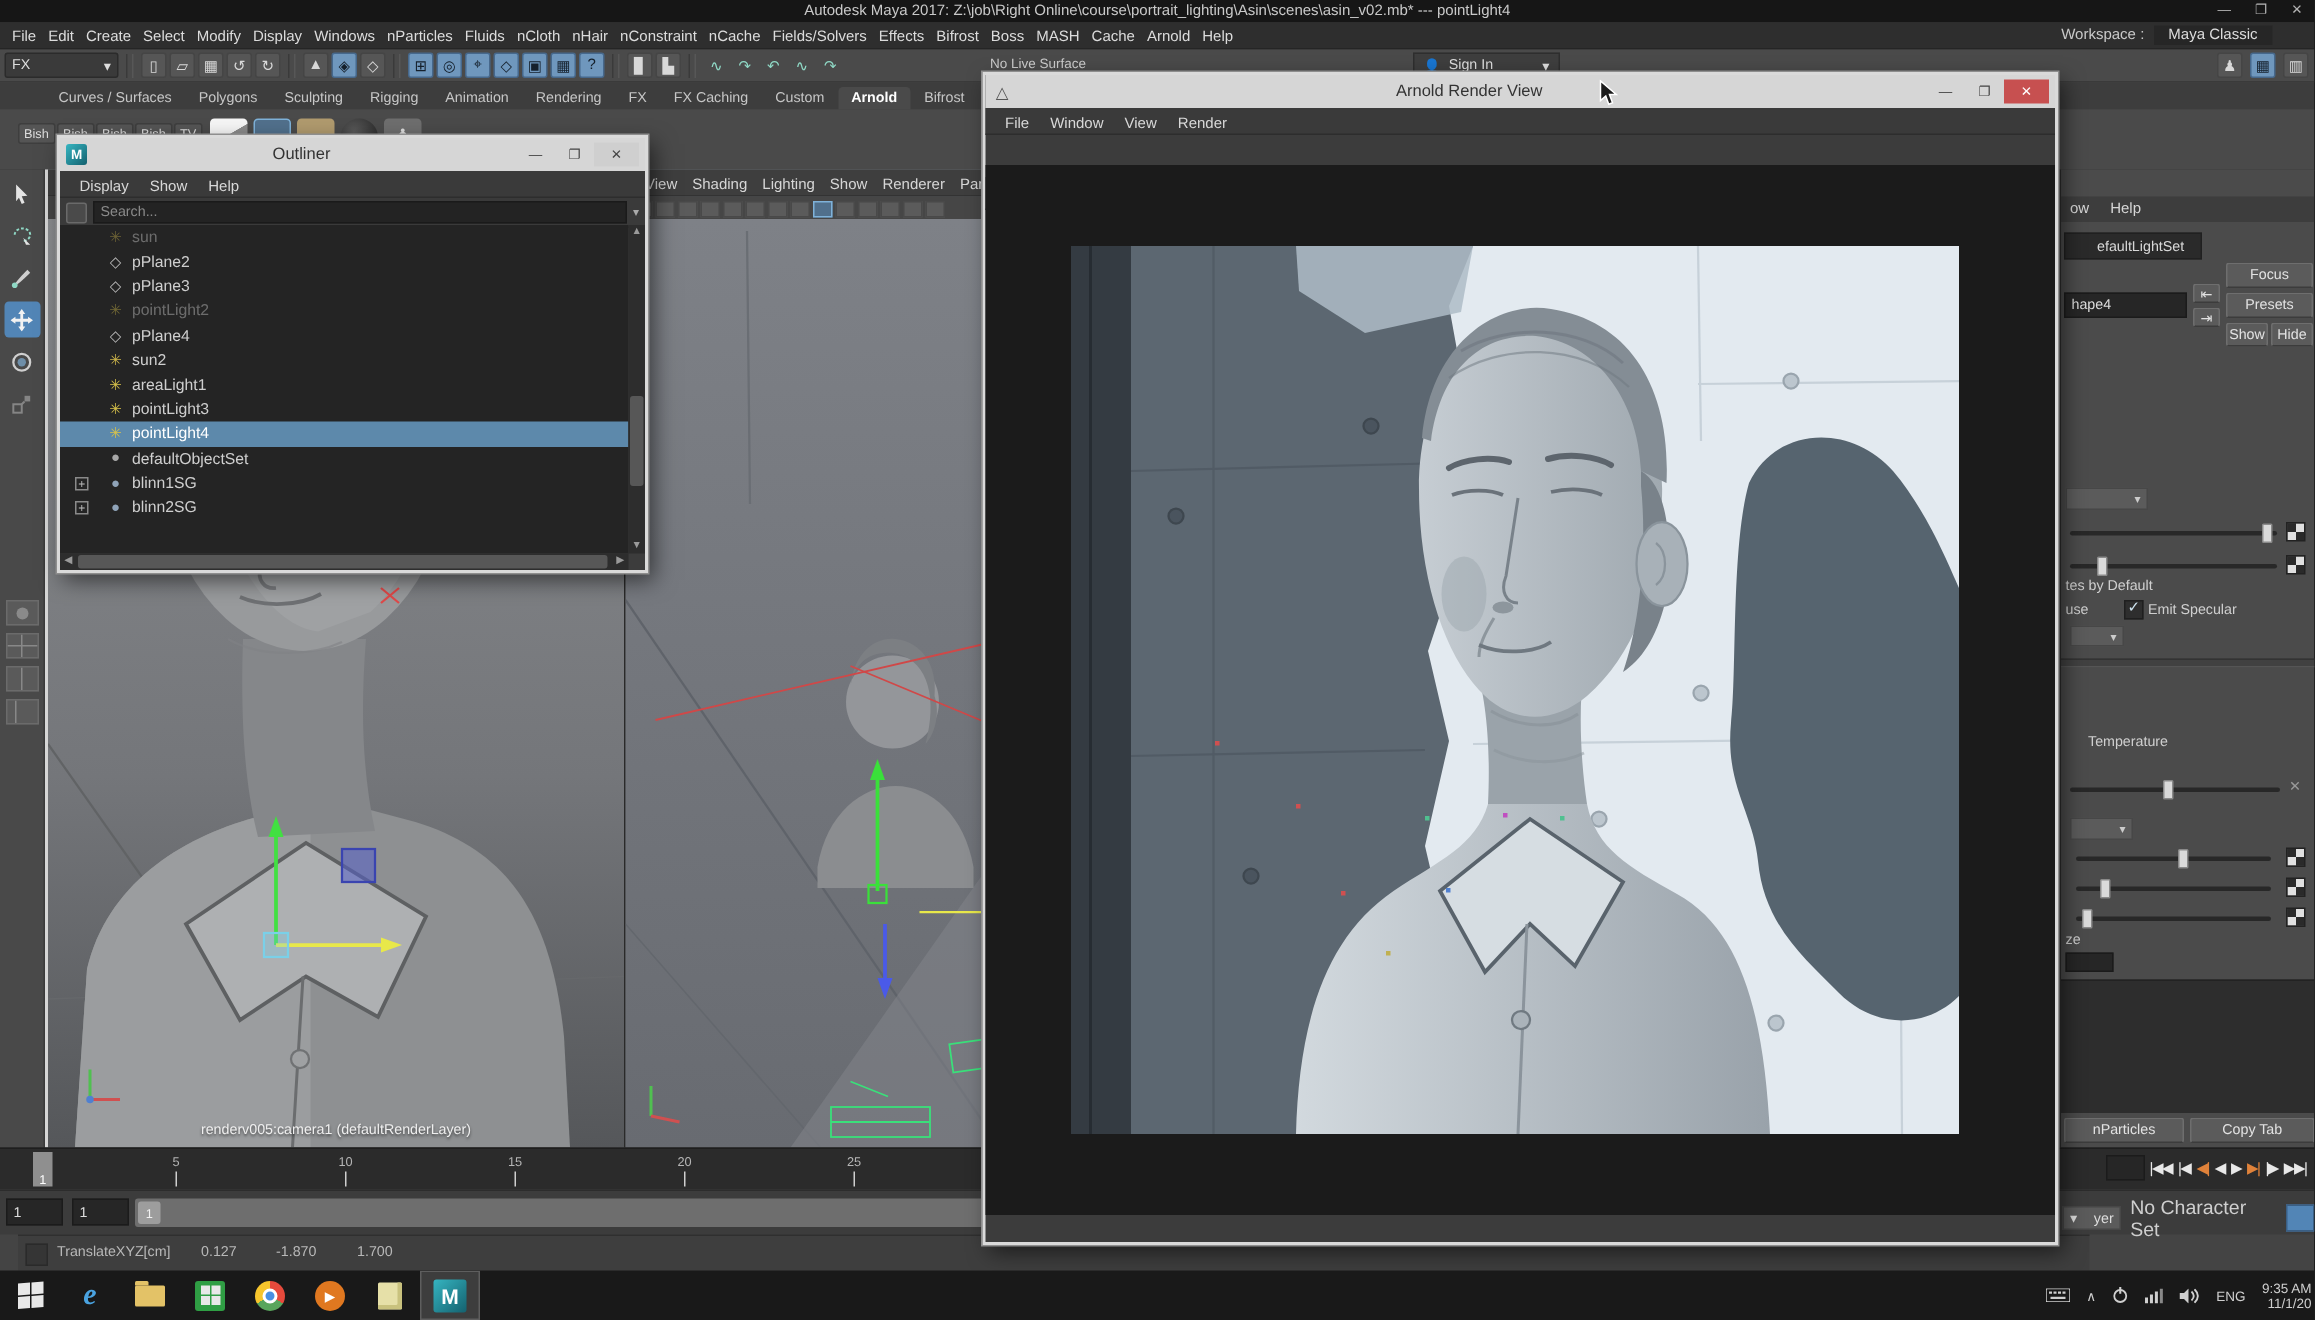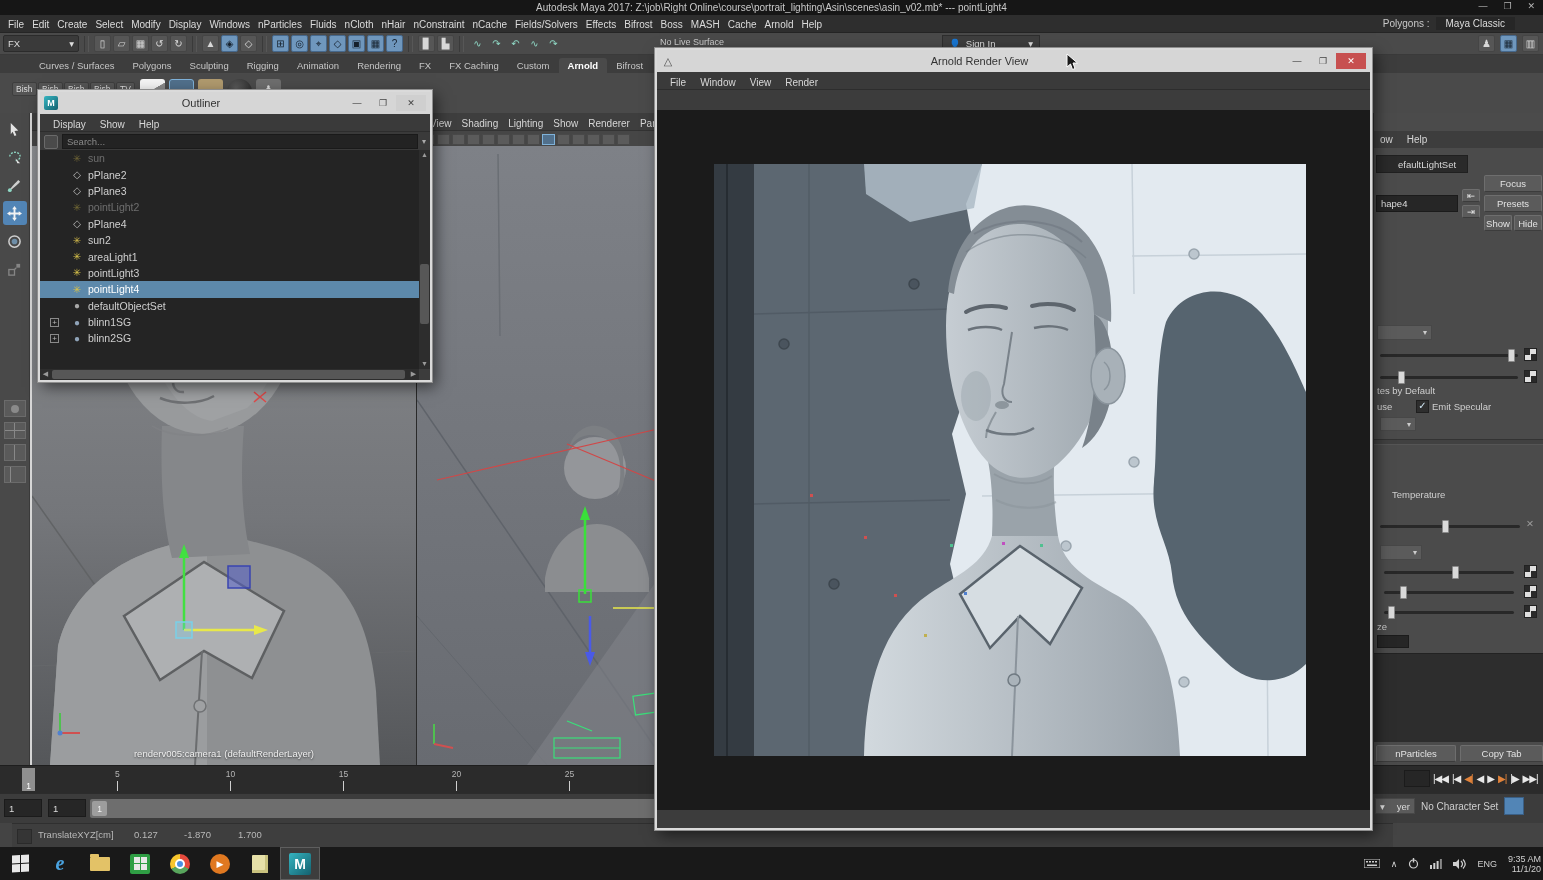--- a/index.html
+++ b/index.html
@@ -143,21 +143,21 @@
     <span class="wctrls">
       <span>—</span>
       <span>❐</span>
       <span>✕</span>
     </span>
   </div>
 
   <div id="menubar" class="abs">
     <span><span class="menu-item">File</span><span class="menu-item">Edit</span><span class="menu-item">Create</span><span class="menu-item">Select</span><span class="menu-item">Modify</span><span class="menu-item">Display</span><span class="menu-item">Windows</span><span class="menu-item">nParticles</span><span class="menu-item">Fluids</span><span class="menu-item">nCloth</span><span class="menu-item">nHair</span><span class="menu-item">nConstraint</span><span class="menu-item">nCache</span><span class="menu-item">Fields/Solvers</span><span class="menu-item">Effects</span><span class="menu-item">Bifrost</span><span class="menu-item">Boss</span><span class="menu-item">MASH</span><span class="menu-item">Cache</span><span class="menu-item">Arnold</span><span class="menu-item">Help</span></span>
     <span class="wsblock">
-      <span>Polygons :</span>
+      <span>Workspace :</span>
       <span class="wsval">Maya Classic</span>
     </span>
   </div>
 
   <div id="statusline" class="abs" style="position:absolute;">
     <span class="msd">
         <span>FX</span>
         <span>▾</span>
       </span>
     <span class="sep"></span>
@@ -525,21 +525,21 @@
     <div class="field" style="position:absolute;left:4px;top:5px;width:38px;height:18px;">1</div>
     <div class="field" style="position:absolute;left:48px;top:5px;width:38px;height:18px;">1</div>
     <div id="rangeslider">
       <div id="rangehandle">1</div>
     </div>
   </div>
   <div id="layerrow">
     <span class="ddown" style="width:40px;height:16px;position:relative;justify-content:space-between;padding-left:4px;color:#ddd;font-size:9.5px;">
         <span style="font-size:9.5px;">yer</span>
       </span>
-    <span style="font-size:10px;color:#cfcfcf;">No Character Set</span>
+    <span style="font-size:13px;color:#cfcfcf;">No Character Set</span>
     <span style="width:18px;height:16px;background:#5285b6;border:1px solid #3a5f85;display:inline-block;"></span>
   </div>
 
   <div id="helpline" class="abs">
     <span style="position:absolute;left:5px;top:5px;width:13px;height:13px;background:#353535;border:1px solid #2a2a2a;"></span>
     <span style="position:absolute;left:26px;top:5px;">TranslateXYZ[cm]</span>
     <span style="position:absolute;left:122px;top:5px;">0.127</span>
     <span style="position:absolute;left:172px;top:5px;">-1.870</span>
     <span style="position:absolute;left:226px;top:5px;">1.700</span>
   </div>

